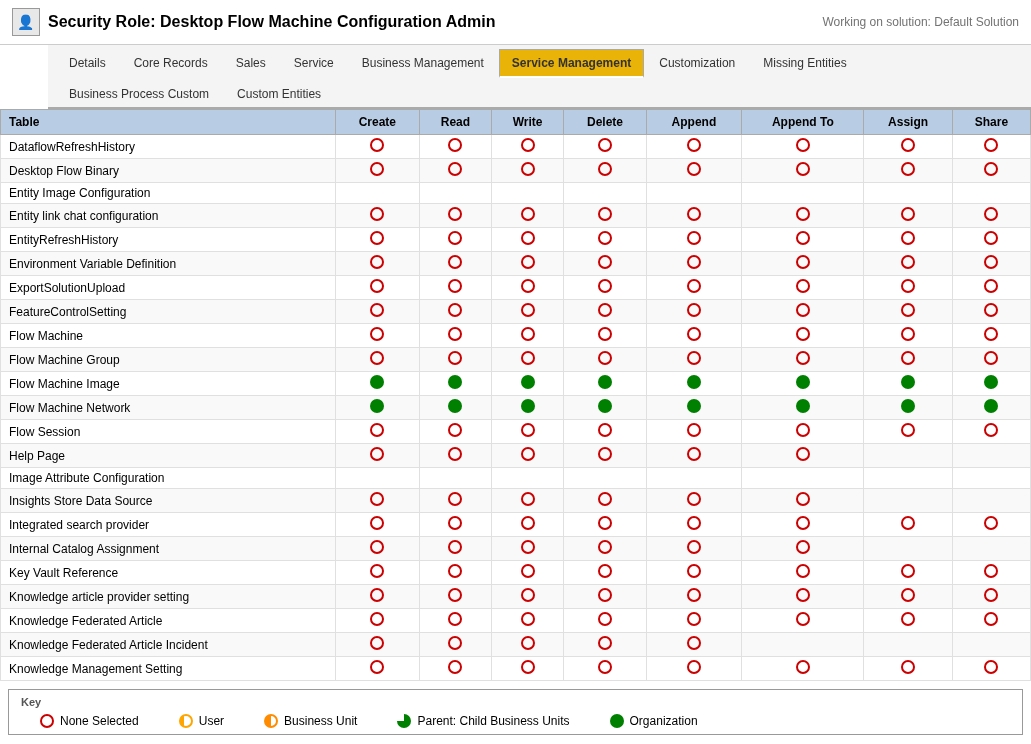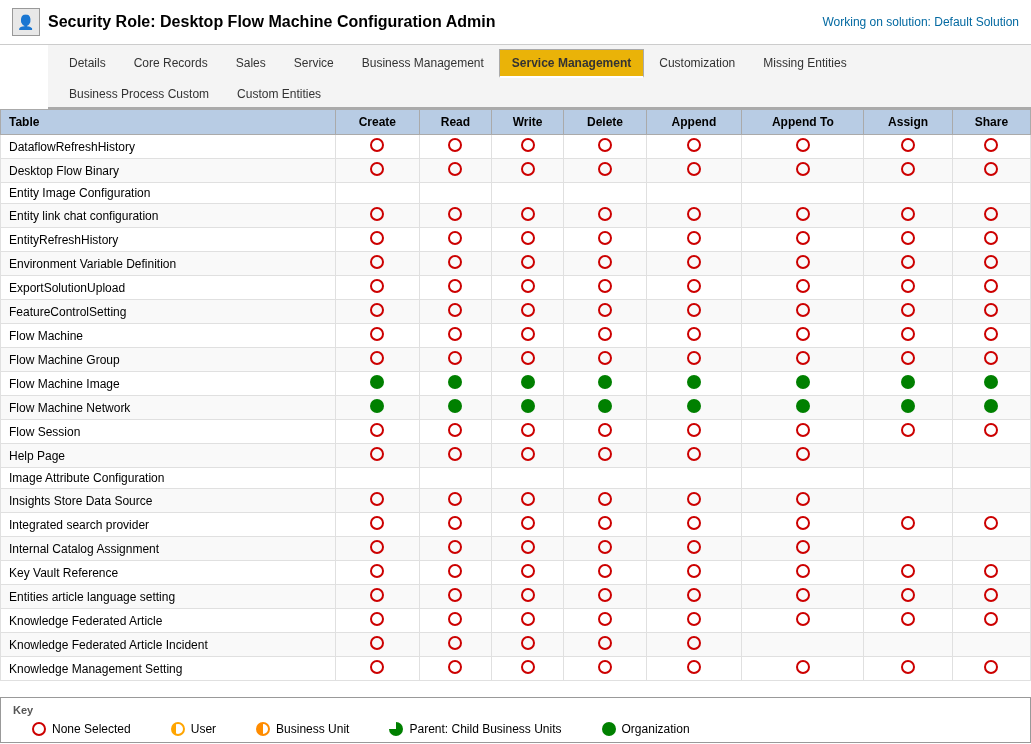--- a/index.html
+++ b/index.html
@@ -8,21 +8,21 @@
     .title-bar {
       display: flex; justify-content: space-between; align-items: center;
       padding: 8px 12px; border-bottom: 1px solid #ccc; background: #fff;
     }
     .title-bar-left { display: flex; align-items: center; gap: 8px; }
     .title-icon {
       width: 28px; height: 28px; background: #e8e8e8; border: 1px solid #999;
       display: flex; align-items: center; justify-content: center; font-size: 14px;
     }
     .title-text { font-size: 16px; font-weight: bold; }
-    .working-on { font-size: 12px; color: #0369a1; }
+    .working-on { font-size: 12px; color: #737373; }
 
     .tabs {
       display: flex; border-bottom: 2px solid #aaa; background: #f4f4f4;
       padding: 0 8px; flex-wrap: wrap; margin-left: 48px;
     }
     .tab {
       padding: 6px 12px; cursor: pointer; border: 1px solid transparent;
       border-bottom: none; font-size: 12px; background: #f4f4f4; margin-right: 2px;
       margin-top: 4px; color: #333;
     }
@@ -57,21 +57,21 @@
       width: 14px; height: 14px; border-radius: 50%;
       background: #008000; display: inline-block;
     }
     .circle-half {
       width: 14px; height: 14px; border-radius: 50%;
       background: linear-gradient(to right, #ff8c00 50%, #fff 50%);
       border: 2px solid #ff8c00; display: inline-block;
     }
 
     .key-section {
-      border: 1px solid #999; padding: 6px 12px;
+      border: 1px solid #999; margin: 8px; padding: 6px 12px;
       font-size: 12px;
     }
     .key-title {
       font-weight: bold; font-size: 11px; margin-bottom: 6px; color: #555;
     }
     .key-items { display: flex; gap: 40px; align-items: center; flex-wrap: wrap; padding-left: 19px; }
     .key-item { display: flex; align-items: center; gap: 6px; }
 
     .row-name { white-space: nowrap; }
   </style>
@@ -319,21 +319,21 @@
             <td class="center"><span class="circle-empty"></span></td>
             <td class="center"><span class="circle-empty"></span></td>
             <td class="center"><span class="circle-empty"></span></td>
             <td class="center"><span class="circle-empty"></span></td>
             <td class="center"><span class="circle-empty"></span></td>
             <td class="center"><span class="circle-empty"></span></td>
             <td class="center"><span class="circle-empty"></span></td>
             <td class="center"><span class="circle-empty"></span></td>
           </tr>
           <tr>
-            <td class="row-name">Entities article language setting</td>
+            <td class="row-name">Knowledge article provider setting</td>
             <td class="center"><span class="circle-empty"></span></td>
             <td class="center"><span class="circle-empty"></span></td>
             <td class="center"><span class="circle-empty"></span></td>
             <td class="center"><span class="circle-empty"></span></td>
             <td class="center"><span class="circle-empty"></span></td>
             <td class="center"><span class="circle-empty"></span></td>
             <td class="center"><span class="circle-empty"></span></td>
             <td class="center"><span class="circle-empty"></span></td>
           </tr>
           <tr>

